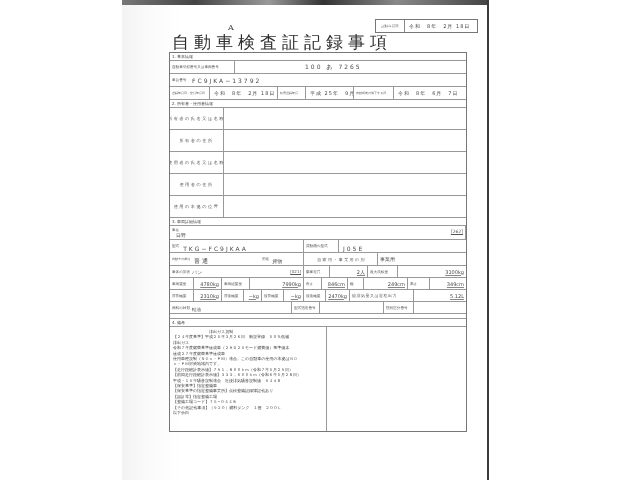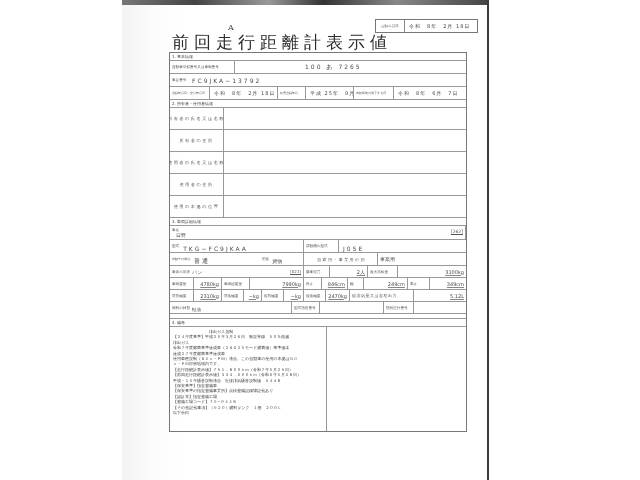--- a/index.html
+++ b/index.html
@@ -47,21 +47,21 @@
   .notes .right { flex:1; }
 </style>
 </head>
 <body>
 
 <div class="paper"></div>
 <div class="top-strip"></div>
 <div class="right-edge"></div>
 
 <div class="letter-a">A</div>
-<div class="title">前回走行距離計表示値</div>
+<div class="title">自動車検査証記録事項</div>
 
 <div class="issue-box">
   <span class="lbl">記録年月日</span>
   <span class="val">令和　8年　2月 18日</span>
 </div>
 
 <div class="form">
 
   <div class="sec">1. 基本情報</div>
   <div class="row" style="height:12px;">

